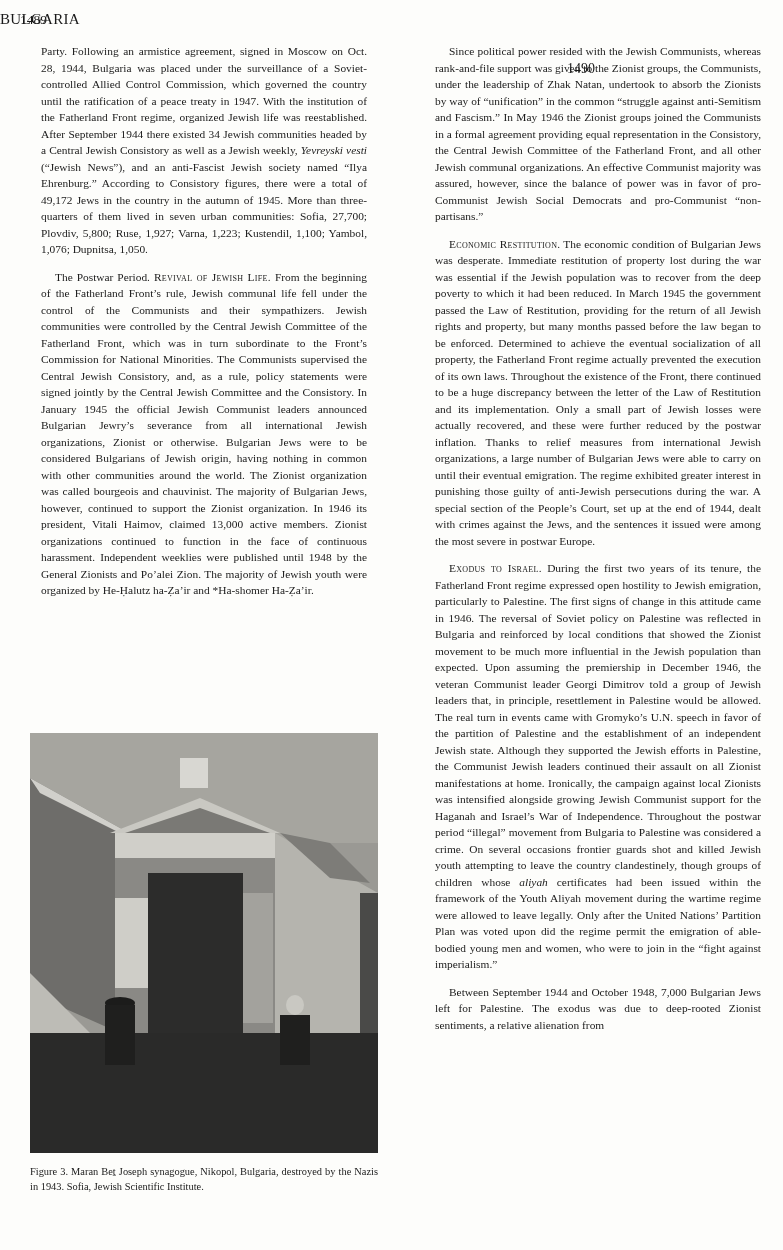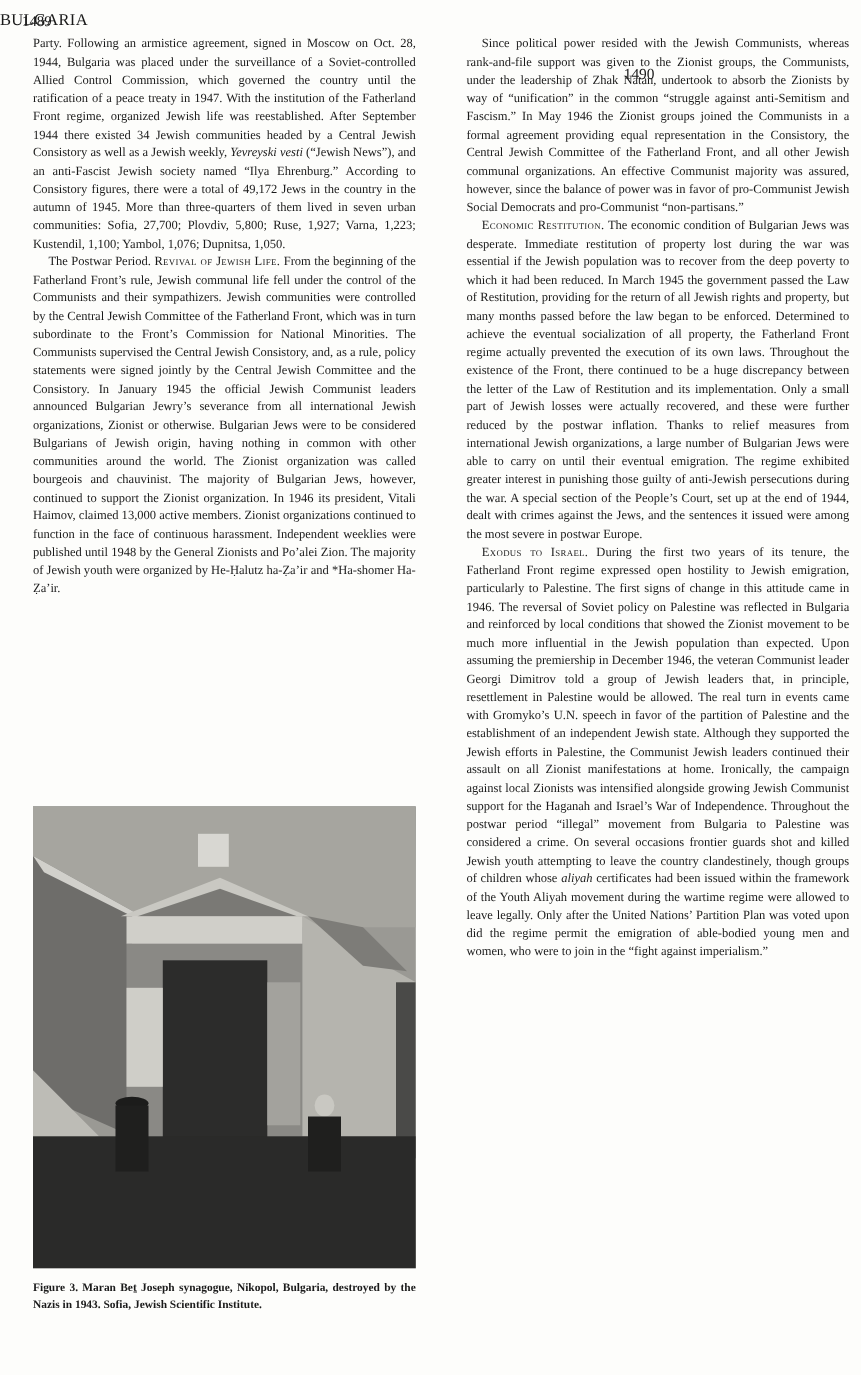--- a/index.html
+++ b/index.html
@@ -5,31 +5,31 @@
   html, body { margin: 0; padding: 0; background: #fdfdfb; }
   body { width: 783px; height: 1250px; position: relative; overflow: hidden;
          font-family: "Liberation Serif", "DejaVu Serif", serif; color: #1a1a1a; }
   .header { position: absolute; top: 6px; left: 0; width: 623px; height: 22px; }
   .header .pl { position: absolute; left: 20px; top: 6px; font-size: 13.5px; }
   .header .pc { position: absolute; left: 0; right: 0; top: 5px; text-align: left; font-size: 15px; letter-spacing: 0.3px; }
   .header .pr { position: absolute; right: 277px; top: 20px; font-size: 14px; margin-top: 35px; }
   .col { position: absolute; font-size: 11.4px; line-height: 16.5px; text-align: justify; }
   .col-left { left: 30px; top: 32px; width: 348px; }
   .col-right { left: 424px; top: 32px; width: 348px; }
-  .col p { margin: 0; text-indent: 0; }
+  .col p { margin: 11px; text-indent: 0; }
   .col p.ind { text-indent: 14px; }
   .sc { font-variant: small-caps; letter-spacing: 0.3px; }
   .bold { font-weight: normal; }
   .ital { font-style: italic; }
   .figure { position: absolute; left: 30px; top: 733px; width: 348px; height: 420px; }
   .photo { position: relative; width: 100%; height: 100%; overflow: hidden;
            background: linear-gradient(180deg, #8f8f8c 0%, #b9b8b3 18%, #a9a8a4 45%, #6b6a68 70%, #2b2b2a 100%); }
   .photo svg { position: absolute; left: 0; top: 0; width: 100%; height: 100%; }
   .caption { position: absolute; left: 30px; top: 1164px; width: 348px;
-             font-size: 10.4px; line-height: 15px; text-align: justify; font-weight: bold; }
+             font-size: 10.4px; line-height: 15px; text-align: justify; }
   .caption p { margin: 0; }
 </style>
 </head>
 <body>
 
 <div class="header">
   <span class="pl">1489</span>
   <span class="pc">BULGARIA</span>
   <span class="pr" style="right:28px;">1490</span>
 </div>
@@ -68,13 +68,14 @@
 </div>
 
 <div class="caption">
   <p>Figure 3. Maran Beṯ Joseph synagogue, Nikopol, Bulgaria, destroyed by the Nazis in 1943. Sofia, Jewish Scientific Institute.</p>
 </div>
 
 <div class="col col-right">
   <p class="ind">Since political power resided with the Jewish Communists, whereas rank-and-file support was given to the Zionist groups, the Communists, under the leadership of Zhak Natan, undertook to absorb the Zionists by way of “unification” in the common “struggle against anti-Semitism and Fascism.” In May 1946 the Zionist groups joined the Communists in a formal agreement providing equal representation in the Consistory, the Central Jewish Committee of the Fatherland Front, and all other Jewish communal organizations. An effective Communist majority was assured, however, since the balance of power was in favor of pro-Communist Jewish Social Democrats and pro-Communist “non-partisans.”</p>
   <p class="ind"><span class="sc">Economic Restitution.</span><span> The economic condition of Bulgarian Jews was desperate. Immediate restitution of property lost during the war was essential if the Jewish population was to recover from the deep poverty to which it had been reduced. In March 1945 the government passed the Law of Restitution, providing for the return of all Jewish rights and property, but many months passed before the law began to be enforced. Determined to achieve the eventual socialization of all property, the Fatherland Front regime actually prevented the execution of its own laws. Throughout the existence of the Front, there continued to be a huge discrepancy between the letter of the Law of Restitution and its implementation. Only a small part of Jewish losses were actually recovered, and these were further reduced by the postwar inflation. Thanks to relief measures from international Jewish organizations, a large number of Bulgarian Jews were able to carry on until their eventual emigration. The regime exhibited greater interest in punishing those guilty of anti-Jewish persecutions during the war. A special section of the People’s Court, set up at the end of 1944, dealt with crimes against the Jews, and the sentences it issued were among the most severe in postwar Europe.</span></p>
   <p class="ind"><span class="sc">Exodus to Israel.</span><span> During the first two years of its tenure, the Fatherland Front regime expressed open hostility to Jewish emigration, particularly to Palestine. The first signs of change in this attitude came in 1946. The reversal of Soviet policy on Palestine was reflected in Bulgaria and reinforced by local conditions that showed the Zionist movement to be much more influential in the Jewish population than expected. Upon assuming the premiership in December 1946, the veteran Communist leader Georgi Dimitrov told a group of Jewish leaders that, in principle, resettlement in Palestine would be allowed. The real turn in events came with Gromyko’s U.N. speech in favor of the partition of Palestine and the establishment of an independent Jewish state. Although they supported the Jewish efforts in Palestine, the Communist Jewish leaders continued their assault on all Zionist manifestations at home. Ironically, the campaign against local Zionists was intensified alongside growing Jewish Communist support for the Haganah and Israel’s War of Independence. Throughout the postwar period “illegal” movement from Bulgaria to Palestine was considered a crime. On several occasions frontier guards shot and killed Jewish youth attempting to leave the country clandestinely, though groups of children whose </span><span class="ital">aliyah</span><span> certificates had been issued within the framework of the Youth Aliyah movement during the wartime regime were allowed to leave legally. Only after the United Nations’ Partition Plan was voted upon did the regime permit the emigration of able-bodied young men and women, who were to join in the “fight against imperialism.”</span></p>
+  <p class="ind">Between September 1944 and October 1948, 7,000 Bulgarian Jews left for Palestine. The exodus was due to deep-rooted Zionist sentiments, a relative alienation from</p>
 </div>
 
 </body></html>

